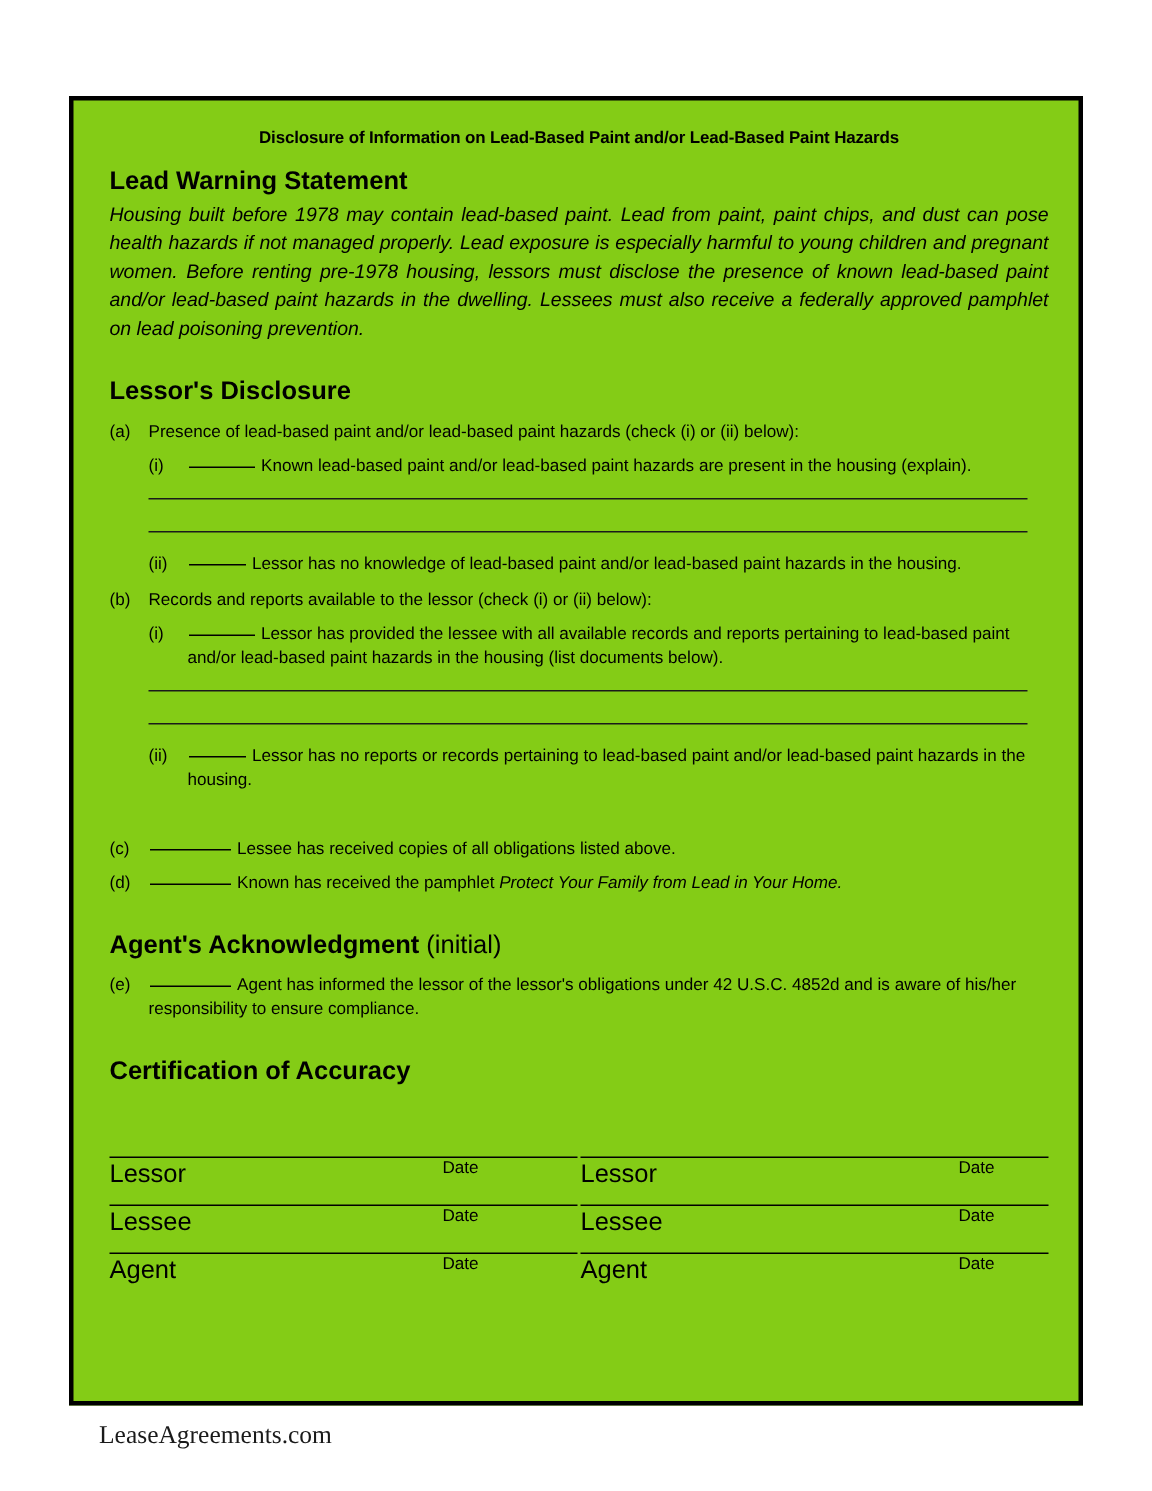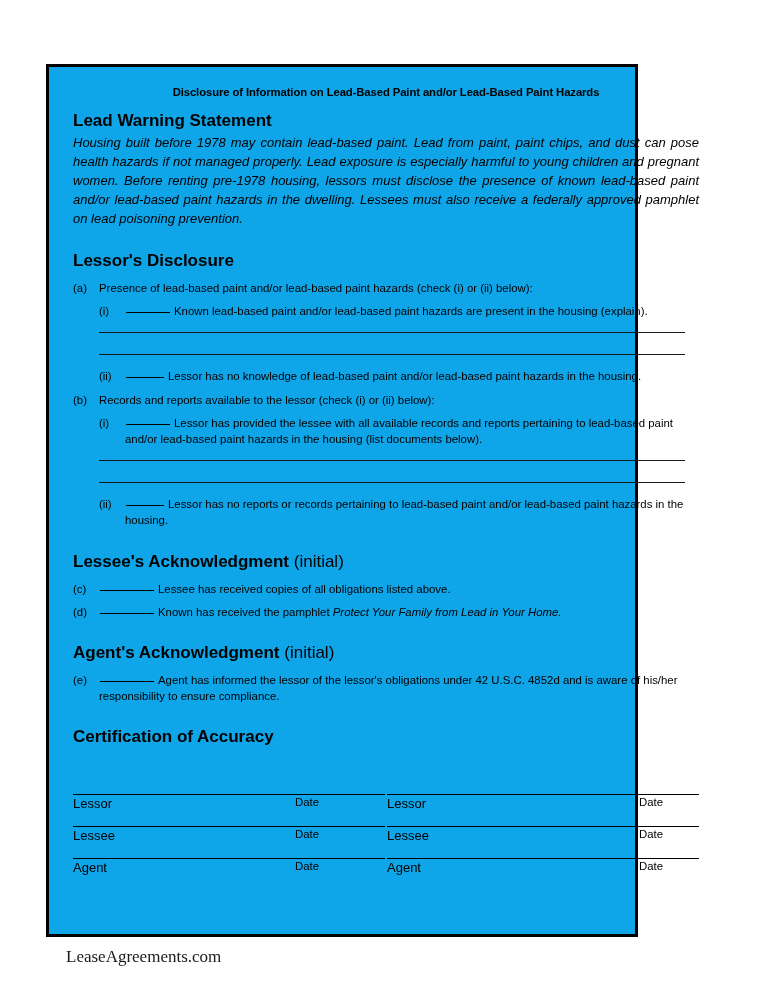--- a/index.html
+++ b/index.html
@@ -13,25 +13,25 @@
     font-family: "Liberation Sans", sans-serif;
     color: #000000;
     position: relative;
     overflow: hidden;
   }
 
   .page {
     position: absolute;
     left: 46px;
     top: 64px;
-    width: 592px;
+    width: 676px;
     height: 873px;
     border: 3px solid #000000;
     box-sizing: border-box;
-    background: #0ea5e9;
+    background: #84cc16;
   }
 
   .inner {
     position: absolute;
     left: 24px;
     top: 18px;
     width: 626px;
   }
 
   .doc-title {
@@ -130,21 +130,21 @@
   }
   .sig-row {
     height: 31px;
     border-top: 1.6px solid #000;
     position: relative;
   }
   .sig-row .who {
     position: absolute;
     left: 0;
     top: 1px;
-    font-size: 13px;
+    font-size: 17px;
   }
   .sig-row .date {
     position: absolute;
     top: 1px;
     font-size: 11.4px;
   }
   .sig-col .date { left: 222px; }
   .sig-col.right .date { left: 252px; }
 
   .footer {
@@ -216,21 +216,20 @@
     <div class="fill-line"></div>
     <div class="gap-md"></div>
 
     <div class="row lvl2">
       <span class="marker sub"><span>(ii)</span></span>
       <span class="row-body"><span class="blank-inline w-ii"></span><span>Lessor has no reports or records pertaining to lead-based paint and/or lead-based paint hazards in the housing.</span></span>
     </div>
 
     <div class="gap-lg"></div>
 
-    <div class="section-head"><span>Lessee's Acknowledgment</span> <span class="normal">(initial)</span></div>
 
     <div class="gap-sm"></div>
 
     <div class="row lvl1">
       <span class="marker">(c)</span>
       <span class="row-body"><span class="blank-inline w-init"></span><span>Lessee has received copies of all obligations listed above.</span></span>
     </div>
 
     <div class="gap-sm"></div>
 

